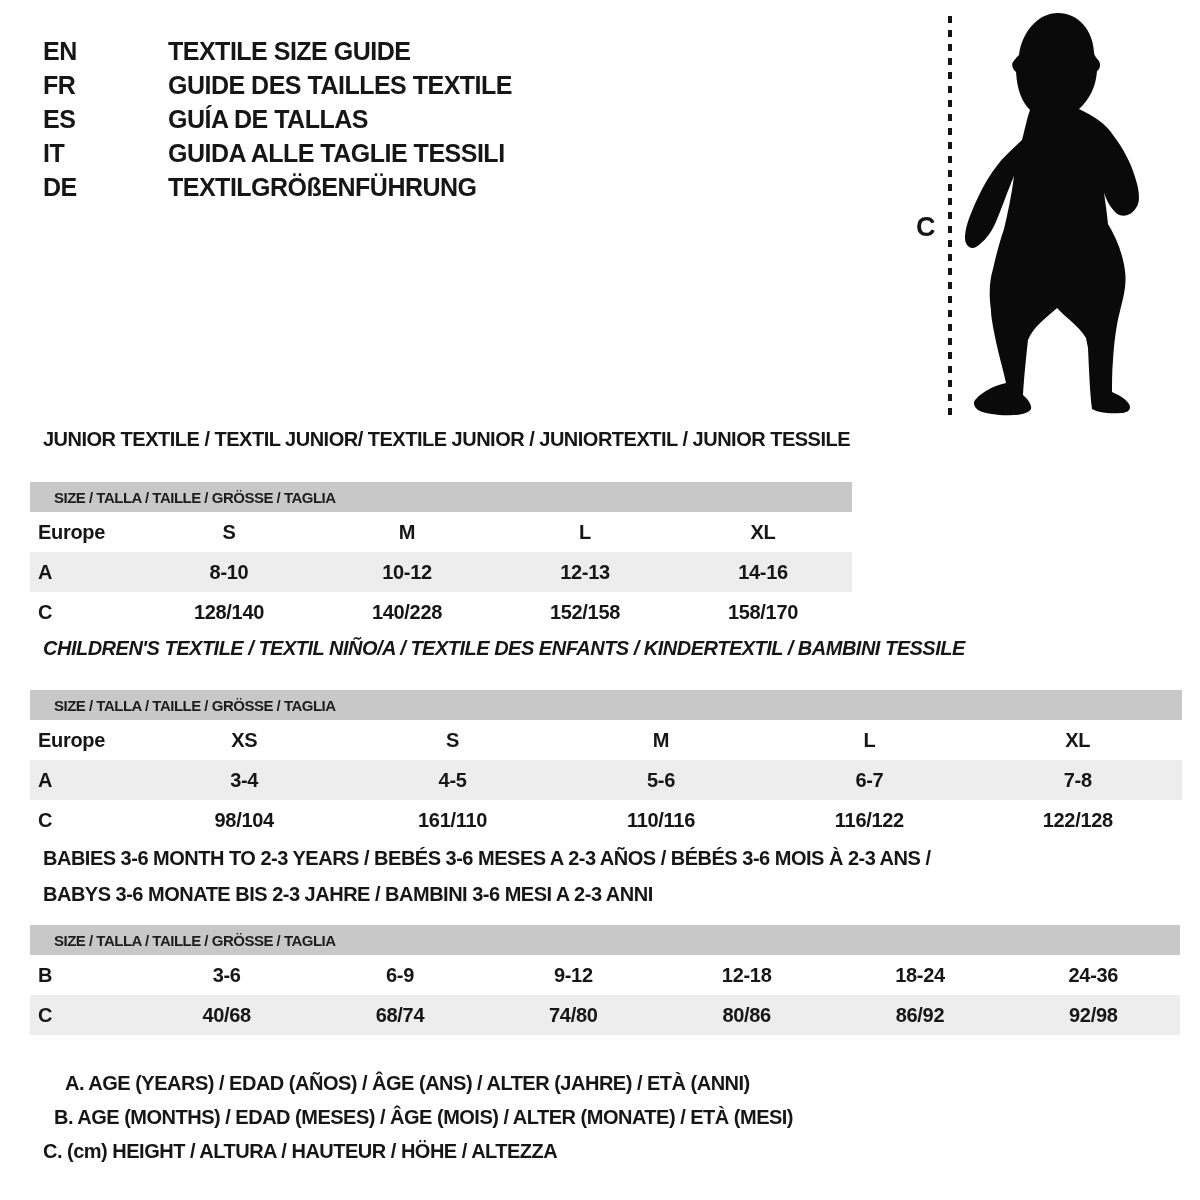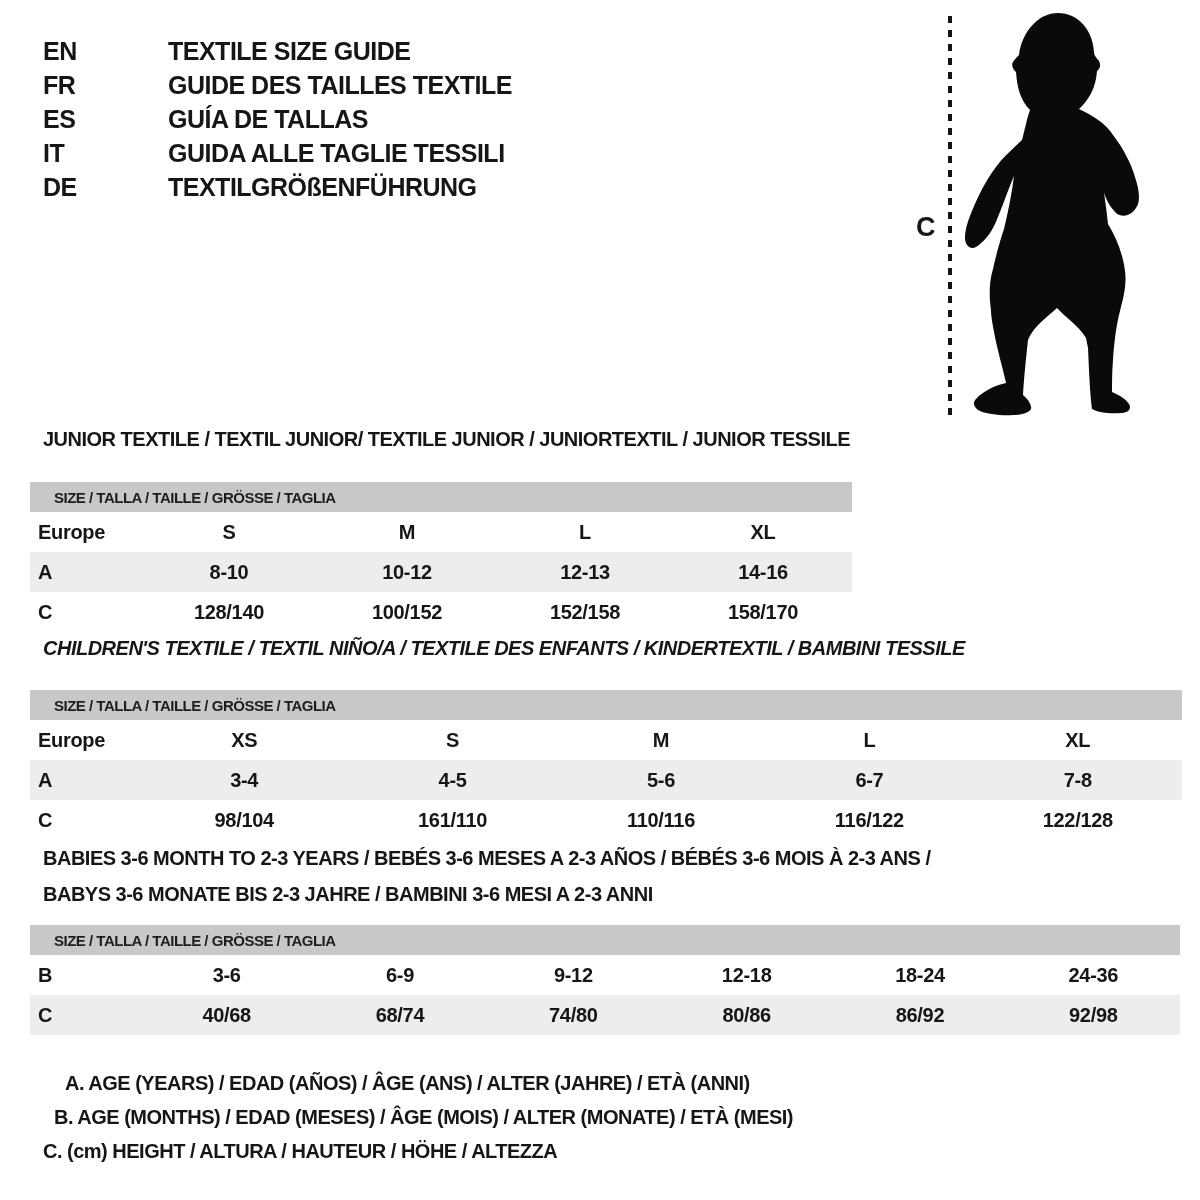--- a/index.html
+++ b/index.html
@@ -148,21 +148,21 @@
   <div class="t-row alt">
     <span class="row-label">A</span>
     <span class="cell">8-10</span>
     <span class="cell">10-12</span>
     <span class="cell">12-13</span>
     <span class="cell">14-16</span>
   </div>
   <div class="t-row">
     <span class="row-label">C</span>
     <span class="cell">128/140</span>
-    <span class="cell">100/152</span>
+    <span class="cell">140/228</span>
     <span class="cell">152/158</span>
     <span class="cell">158/170</span>
   </div>
 </div>
 
 <div class="abs section-heading h-children">CHILDREN'S TEXTILE / TEXTIL NIÑO/A / TEXTILE DES ENFANTS / KINDERTEXTIL / BAMBINI TESSILE</div>
 <div class="abs size-table t-children">
   <div class="size-bar">SIZE / TALLA / TAILLE / GRÖSSE / TAGLIA</div>
   <div class="t-row">
     <span class="row-label">Europe</span>

